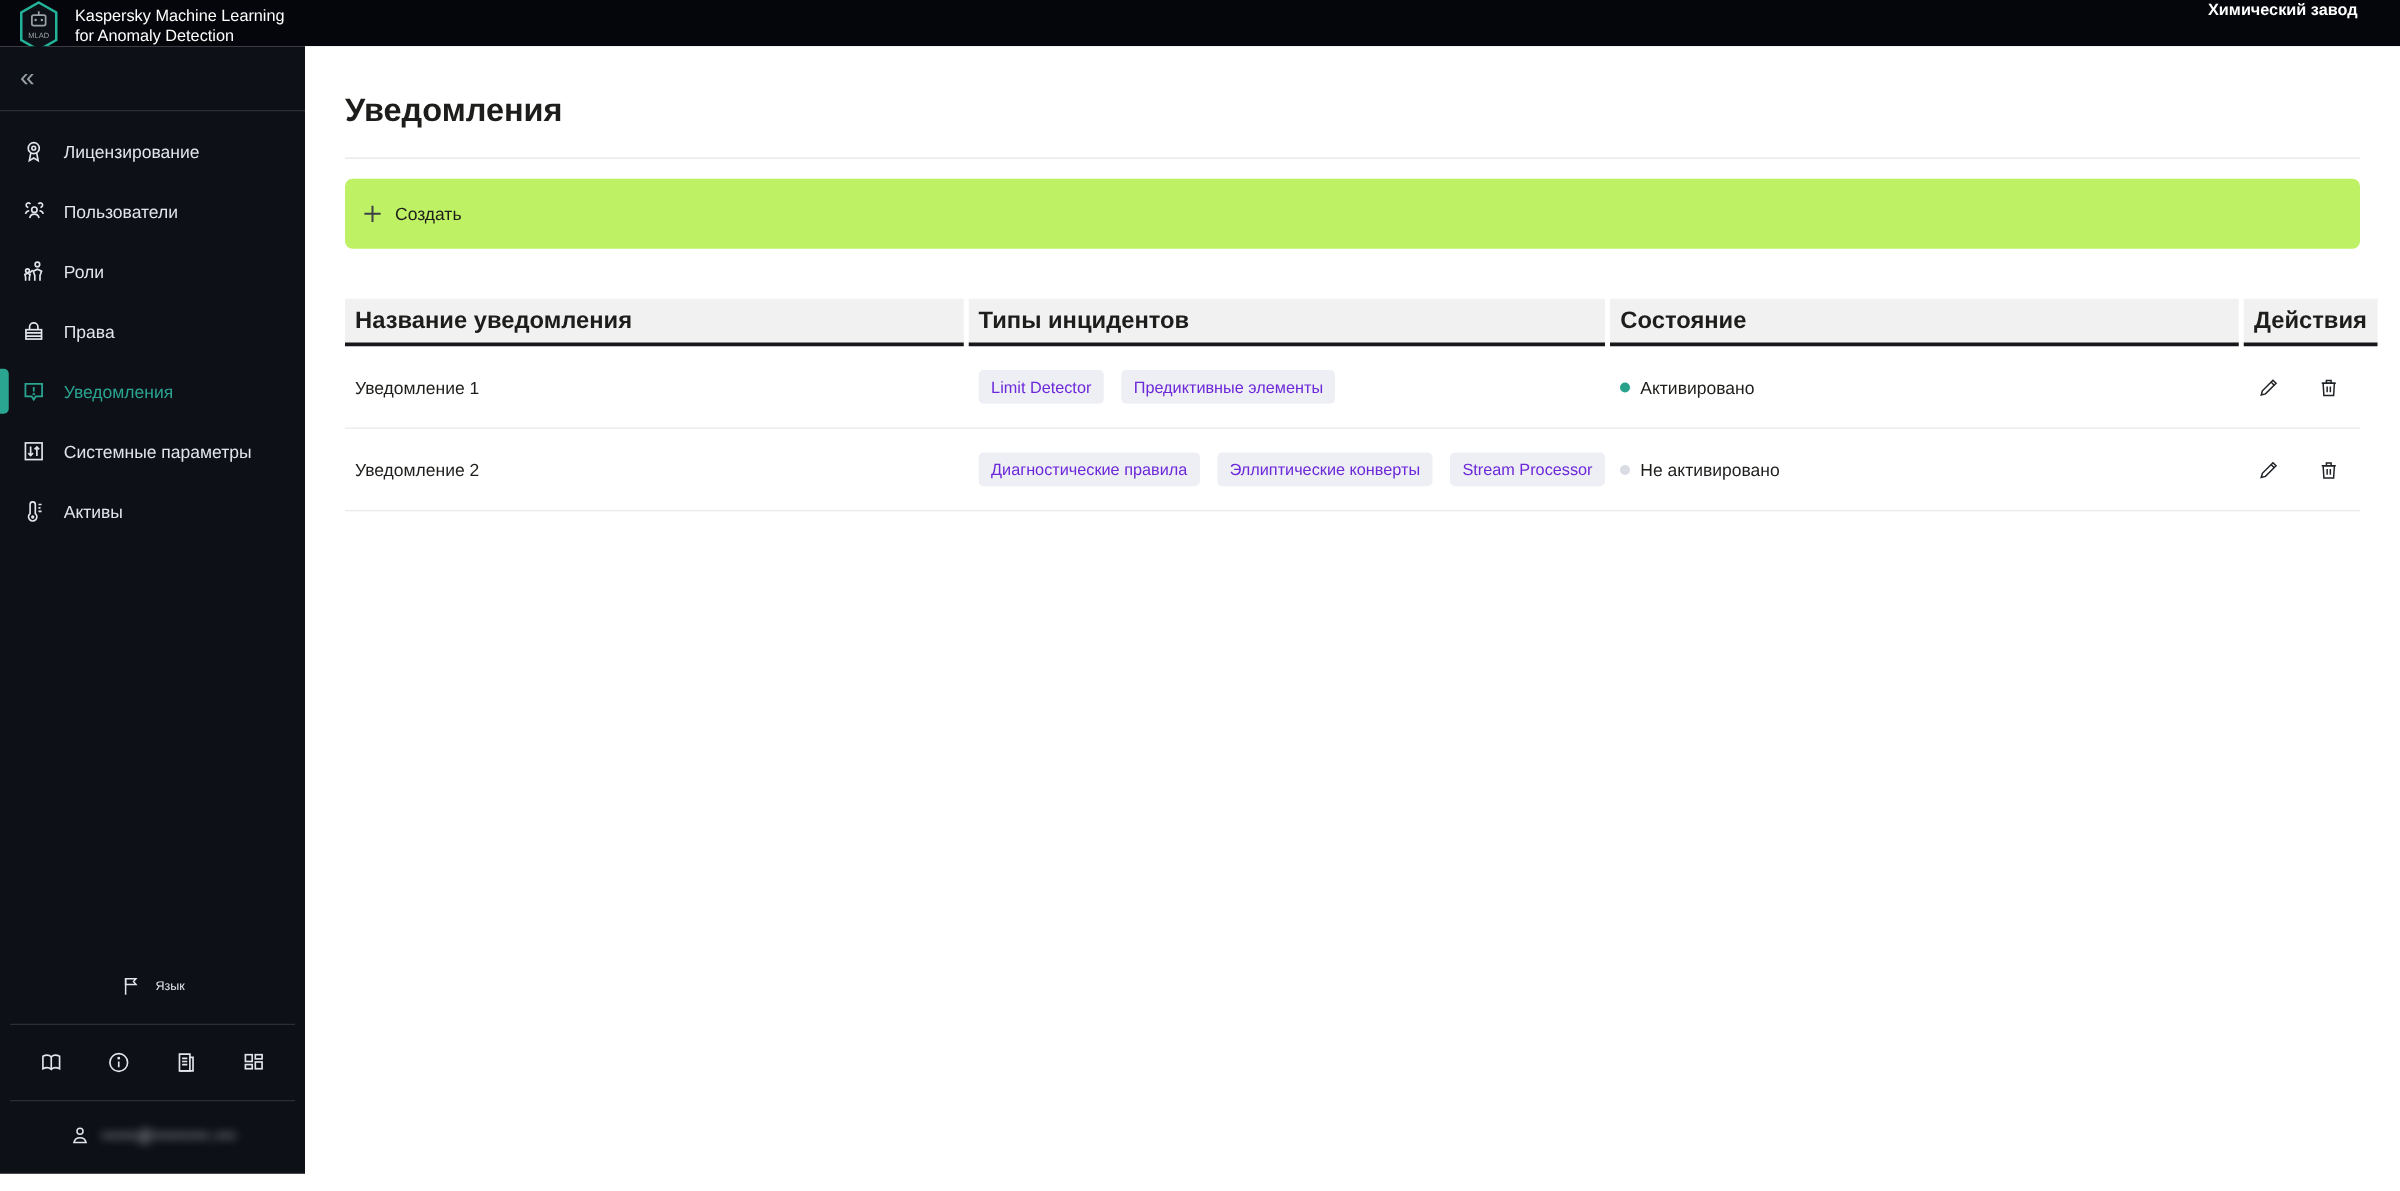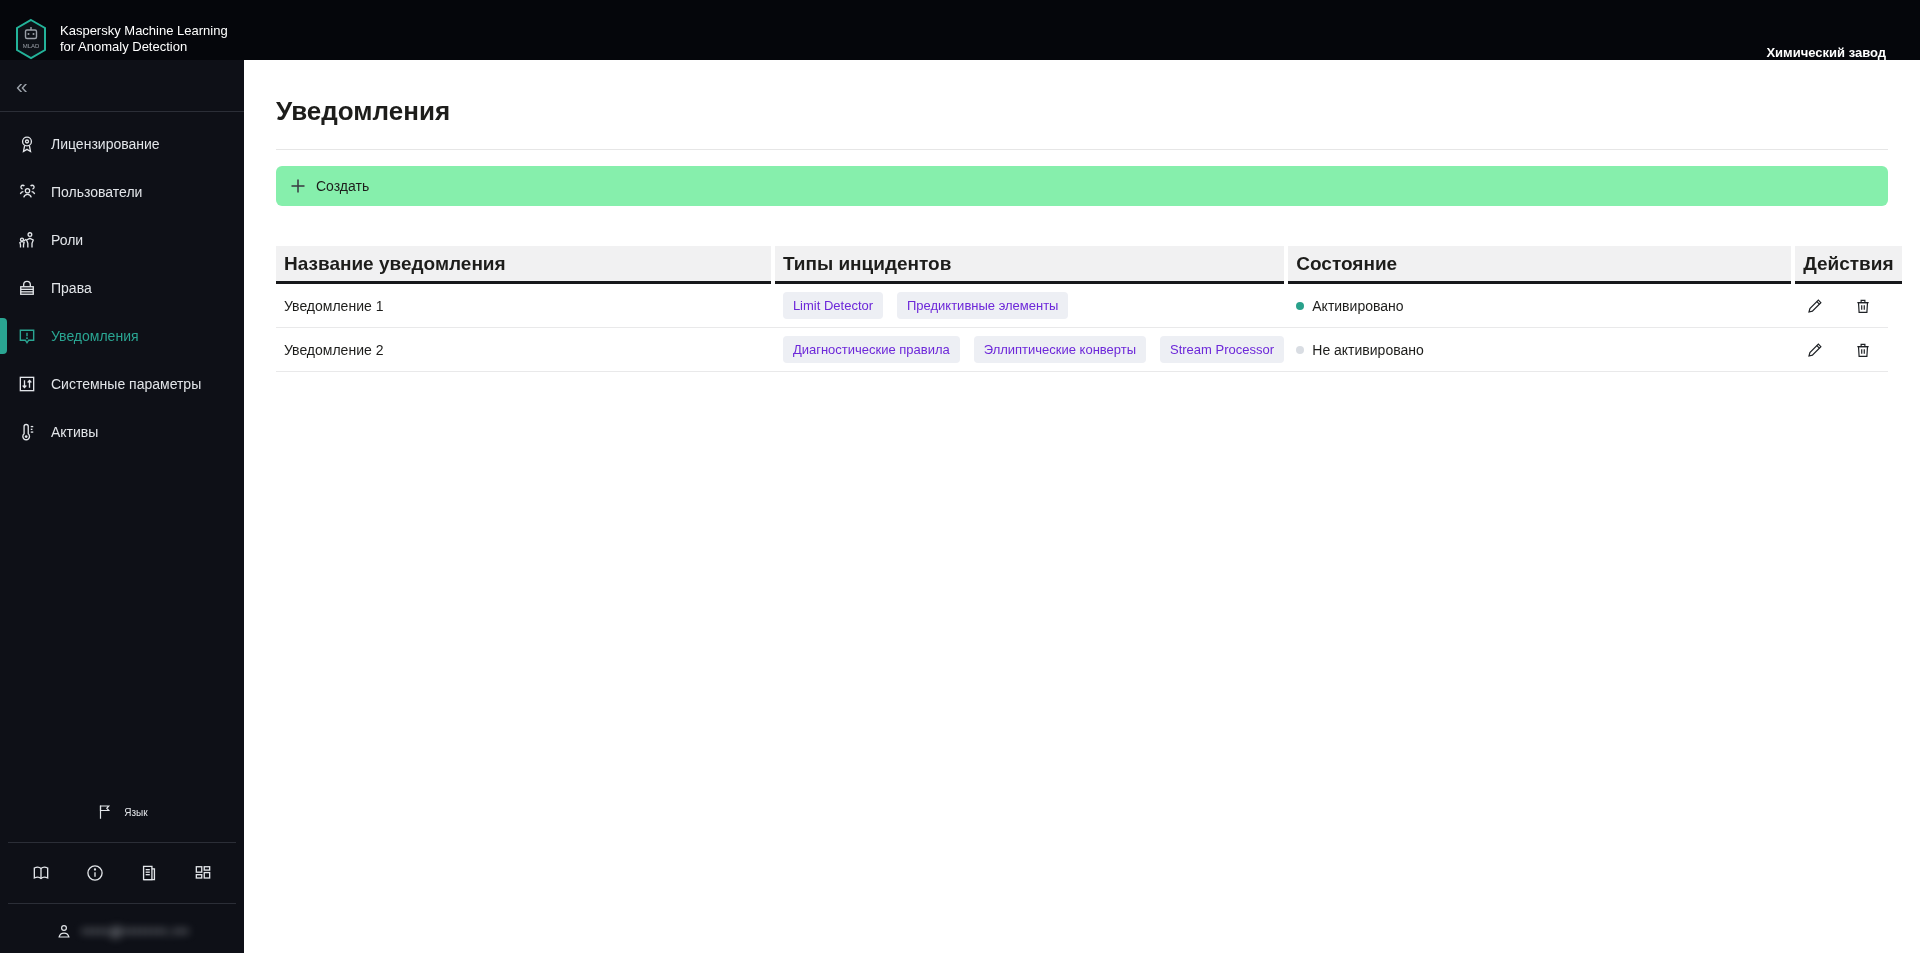--- a/index.html
+++ b/index.html
@@ -10,21 +10,21 @@
     --sidebar-bg:#0e1017;
     --sb-divider:#2b2e37;
     --sb-text:#e2e5e9;
     --ink:#1d1d1b;
   }
   *{box-sizing:border-box;margin:0;padding:0;}
   html,body{width:1920px;height:953px;overflow:hidden;}
   body{font-family:"Liberation Sans", sans-serif;background:#fff;color:var(--ink);}
 
   
-  .topbar{height:60px;background:var(--topbar-bg);display:flex;align-items:flex-end;padding:0 16px 0 12px;}
+  .topbar{height:37px;background:var(--topbar-bg);display:flex;align-items:flex-start;padding:0 16px 0 12px;}
   .logo-wrap{display:flex;align-items:center;gap:10px;cursor:pointer;}
   .app-title{color:#fff;font-size:13px;line-height:1.25;}
   .tenant{margin-left:auto;color:#fff;font-size:13px;font-weight:700;padding-right:18px;}
 
   
   .body-row{display:flex;height:902px;}
   .sidebar{width:244px;background:var(--sidebar-bg);display:flex;flex-direction:column;flex-shrink:0;}
   .main{flex:1;background:#fff;padding:0 32px;overflow:hidden;}
 
   
@@ -39,28 +39,28 @@
   .lang-row{display:flex;justify-content:center;align-items:center;gap:10px;height:48px;color:var(--sb-text);font-size:10px;cursor:pointer;margin-bottom:6px;}
   .sb-divider{border-top:1px solid var(--sb-divider);margin:0 8px;}
   .icon-row{display:flex;align-items:center;justify-content:space-around;padding:20px 14px;color:var(--sb-text);}
   .icon-row .sb-icon-btn{cursor:pointer;display:flex;}
   .user-row{display:flex;align-items:center;justify-content:center;gap:9px;padding:18px 10px 22px;color:var(--sb-text);cursor:pointer;}
   .blur-email{filter:blur(4px);color:#c3c7cd;font-size:13px;letter-spacing:1px;}
 
   
   .page-title{font-size:26px;font-weight:700;color:var(--ink);margin-top:36px;}
   .title-divider{border:none;border-top:1px solid #e6e6e6;margin-top:22px;}
-  .create-bar{margin-top:16px;height:40px;background:#86efac;border-radius:6px;display:flex;align-items:center;padding:0 14px;cursor:pointer;}
+  .create-bar{margin-top:16px;height:56px;background:#bef264;border-radius:6px;display:flex;align-items:center;padding:0 14px;cursor:pointer;}
   .create-bar .plus{display:flex;margin-right:10px;color:#3c4046;}
   .create-label{font-size:14px;color:var(--ink);}
 
   .table{margin-top:40px;}
   .tbl-head,.trow{display:grid;grid-template-columns:30.7% 31.6% 31.2% 1fr;column-gap:4px;}
   .th{background:#f1f1f2;border-bottom:3px solid #17181b;padding:7px 8px 6px;font-size:19px;font-weight:700;color:var(--ink);}
-  .trow{height:44px;align-items:center;border-bottom:1px solid #e9e9ea;}
+  .trow{height:66px;align-items:center;border-bottom:1px solid #e9e9ea;}
   .td{padding:0 8px;font-size:14px;color:var(--ink);white-space:nowrap;}
   .chip{display:inline-block;background:#edeff4;border-radius:4px;padding:6px 10px;font-size:13px;color:#6d28d9;margin-right:10px;white-space:nowrap;}
   .status{display:flex;align-items:center;gap:8px;}
   .dot{width:8px;height:8px;border-radius:50%;flex-shrink:0;}
   .dot.on{background:var(--status-active);}
   .dot.off{background:var(--status-inactive);}
   .td-actions{display:flex;justify-content:flex-end;align-items:center;gap:30px;padding-right:16px;color:#1f2226;}
   .act-btn{cursor:pointer;display:flex;}
 
   svg{display:block;}

